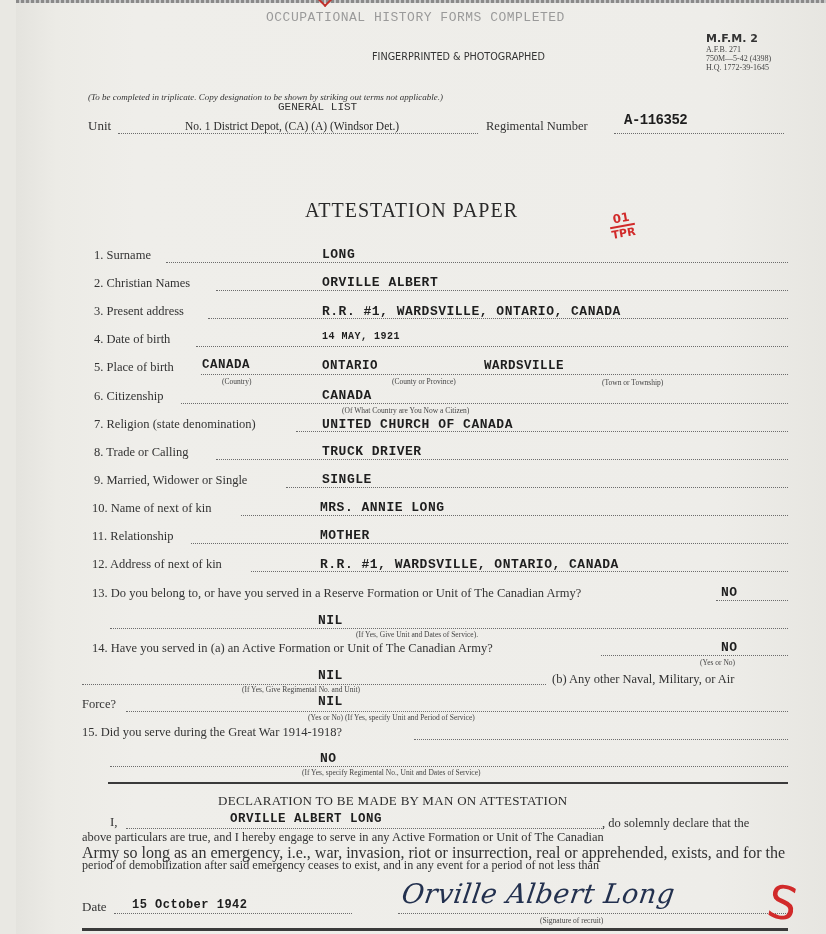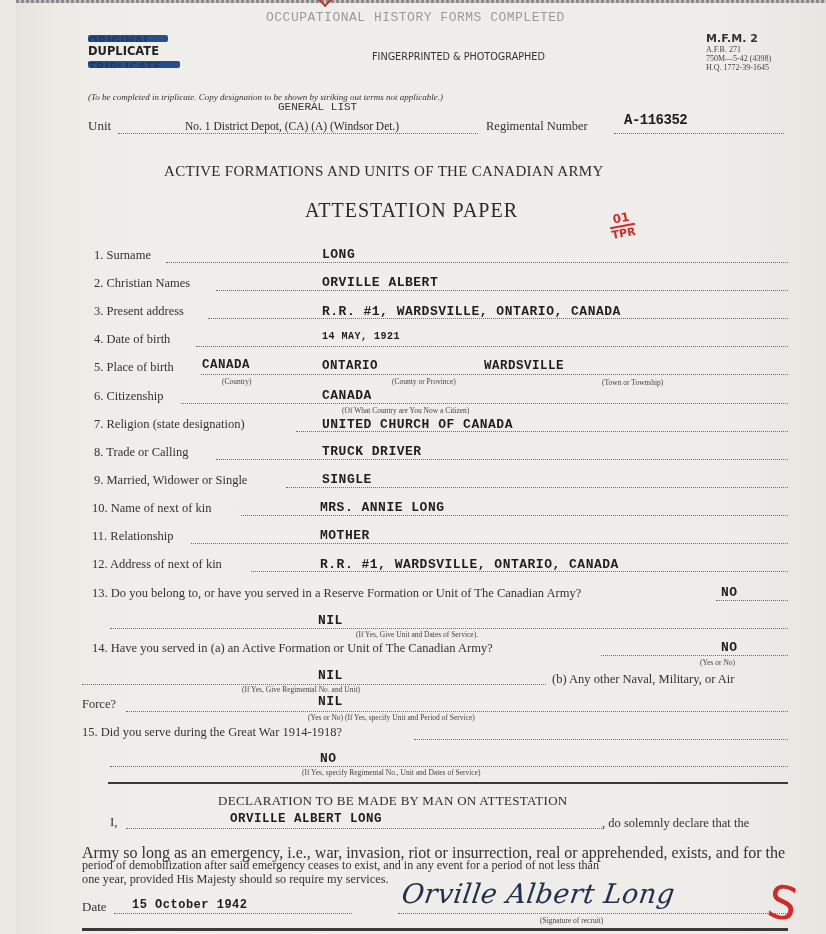--- a/index.html
+++ b/index.html
@@ -40,25 +40,20 @@
 </style>
 </head>
 <body>
 
 <div class="page">
   <div class="topline"></div>
   <div class="redtick"></div>
 
   <div class="abs stamp" style="left:250px; top:10px; font-size:13px; color:#9a9a9a; letter-spacing:0.5px;">OCCUPATIONAL HISTORY FORMS COMPLETED</div>
 
-  <div class="abs" style="left:72px; top:32px; font-family:'DejaVu Sans',sans-serif; font-weight:bold; font-size:11.5px; line-height:13px;">
-    <div style="color:#1f3c6e; background:#2a4e8a; height:7px; width:80px; overflow:hidden; margin-top:3px; margin-bottom:3px; border-radius:2px;">ORIGINAL</div>
-    <div style="color:#222;">DUPLICATE</div>
-    <div style="color:#1f3c6e; background:#2a4e8a; height:7px; width:92px; overflow:hidden; margin-top:3px; border-radius:2px;">TRIPLICATE</div>
-  </div>
 
   <div class="abs" style="left:356px; top:50px; font-family:'DejaVu Sans',sans-serif; font-size:10.5px; color:#333; transform:scaleX(0.92); transform-origin:left;">FINGERPRINTED &amp; PHOTOGRAPHED</div>
 
   <div class="abs" style="left:690px; top:33px; line-height:9px;">
     <div style="font-family:'DejaVu Sans',sans-serif; font-weight:bold; font-size:11px; color:#333; line-height:12px;">M.F.M. 2</div>
     <div style="font-size:8px; color:#444;">A.F.B. 271</div>
     <div style="font-size:8px; color:#444;">750M—5-42 (4398)</div>
     <div style="font-size:8px; color:#444;">H.Q. 1772-39-1645</div>
   </div>
 
@@ -66,21 +61,20 @@
 
   <div class="abs stamp" style="left:262px; top:101px; font-size:11px; color:#333;">GENERAL LIST</div>
 
   <div class="abs lbl" style="left:72px; top:118px; font-size:13px;">Unit</div>
   <div class="dots" style="left:102px; top:133px; width:360px;"></div>
   <div class="abs" style="left:168px; top:120px; font-size:11.5px; color:#2a2a2a; background:#eeede9; padding:0 1px;">No. 1 District Depot, (CA) (A) (Windsor Det.)</div>
   <div class="abs lbl" style="left:470px; top:119px; font-size:12.5px;">Regimental Number</div>
   <div class="dots" style="left:598px; top:133px; width:170px;"></div>
   <div class="abs typed" style="left:608px; top:112px; font-size:14px; letter-spacing:-0.5px;">A-116352</div>
 
-  <div class="abs" style="left:148px; top:163px; font-size:15px; letter-spacing:0.3px; color:#2c2c2c;">ACTIVE FORMATIONS AND UNITS OF THE CANADIAN ARMY</div>
   <div class="abs" style="left:289px; top:199px; font-size:20px; letter-spacing:1px; color:#2a2a2a;">ATTESTATION PAPER</div>
   <div class="abs red" style="left:594px; top:212px; font-size:12px; line-height:13px; text-align:center; transform:rotate(-10deg);">
     <div style="border-bottom:2px solid #d12a2a; padding:0 4px;">01</div>
     <div style="font-size:11px;">TPR</div>
   </div>
 
   <div class="abs lbl" style="left:78px; top:248px;">
     <span>1.</span>
     <span>Surname</span>
   </div>
@@ -123,21 +117,21 @@
   <div class="abs lbl" style="left:78px; top:389px;">
     <span>6.</span>
     <span>Citizenship</span>
   </div>
   <div class="dots" style="left:165px; top:403px; width:607px;"></div>
   <div class="abs typed" style="left:306px; top:388px; font-size:13px;">CANADA</div>
   <div class="abs cap" style="left:326px; top:406px;">(Of What Country are You Now a Citizen)</div>
 
   <div class="abs lbl" style="left:78px; top:417px;">
     <span>7.</span>
-    <span>Religion (state designation)</span>
+    <span>Religion (state denomination)</span>
   </div>
   <div class="dots" style="left:280px; top:431px; width:492px;"></div>
   <div class="abs typed" style="left:306px; top:417px; font-size:13px;">UNITED CHURCH OF CANADA</div>
 
   <div class="abs lbl" style="left:78px; top:445px;">
     <span>8.</span>
     <span>Trade or Calling</span>
   </div>
   <div class="dots" style="left:200px; top:459px; width:572px;"></div>
   <div class="abs typed" style="left:306px; top:444px; font-size:13px;">TRUCK DRIVER</div>
@@ -209,23 +203,23 @@
 
   <div class="rule" style="top:782px;"></div>
 
   <div class="abs" style="left:202px; top:793px; font-size:13px; letter-spacing:0.3px; color:#2c2c2c;">DECLARATION TO BE MADE BY MAN ON ATTESTATION</div>
 
   <div class="abs lbl" style="left:94px; top:814px; font-size:13px;">I,</div>
   <div class="dots" style="left:110px; top:828px; width:478px;"></div>
   <div class="abs typed" style="left:214px; top:812px; font-size:12.5px;">ORVILLE ALBERT LONG</div>
   <div class="abs lbl" style="left:586px; top:816px;">, do solemnly declare that the</div>
 
+  <div class="abs lbl" style="left:66px; top:830px; font-size:12.4px;">above particulars are true, and I hereby engage to serve in any Active Formation or Unit of The Canadian</div>
   <div class="abs lbl" style="left:66px; top:844px; font-size:16px;">Army so long as an emergency, i.e., war, invasion, riot or insurrection, real or apprehended, exists, and for the</div>
   <div class="abs lbl" style="left:66px; top:858px; font-size:12.1px;">period of demobilization after said emergency ceases to exist, and in any event for a period of not less than</div>
-  <div class="abs lbl" style="left:66px; top:872px; font-size:12.3px;">one year, provided His Majesty should so require my services.</div>
 
   <div class="abs lbl" style="left:66px; top:899px; font-size:13px;">Date</div>
   <div class="dots" style="left:98px; top:913px; width:238px;"></div>
   <div class="abs typed" style="left:116px; top:898px; font-size:12px;">15 October 1942</div>
 
   <div class="dots" style="left:382px; top:913px; width:390px;"></div>
   <div class="abs" style="left:386px; top:878px; font-family:'DejaVu Serif',serif; font-style:italic; font-size:27px; color:#23314f; transform:skewX(-8deg); letter-spacing:0.5px;">Orville Albert Long</div>
   <div class="abs cap" style="left:524px; top:916px;">(Signature of recruit)</div>
 
   <div class="abs red" style="left:752px; top:876px; font-size:46px; font-weight:normal; transform:rotate(12deg);">S</div>

